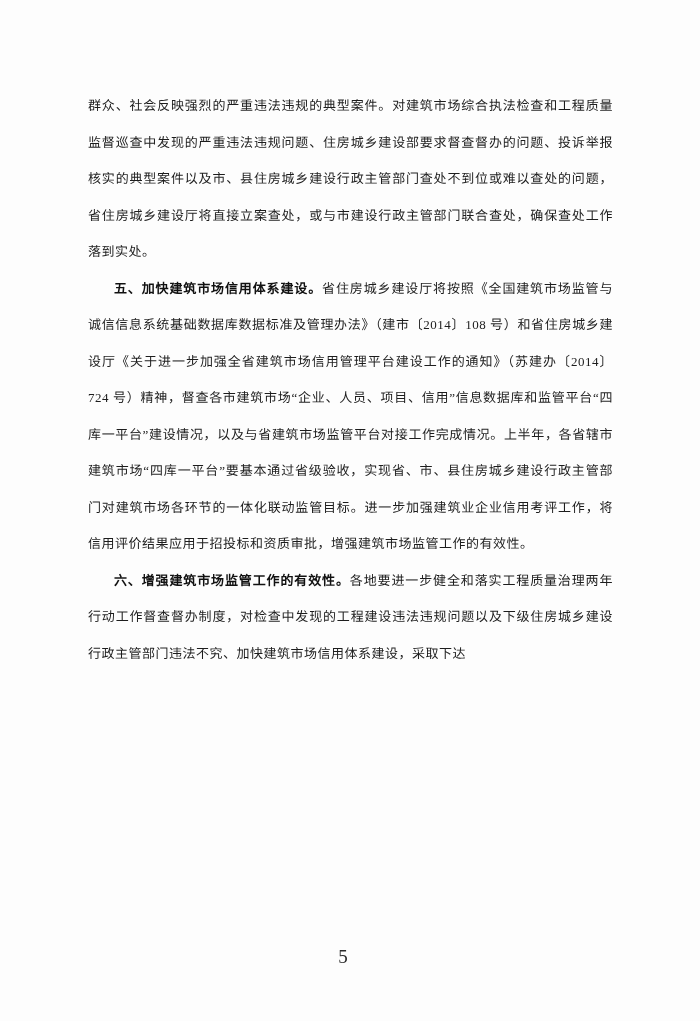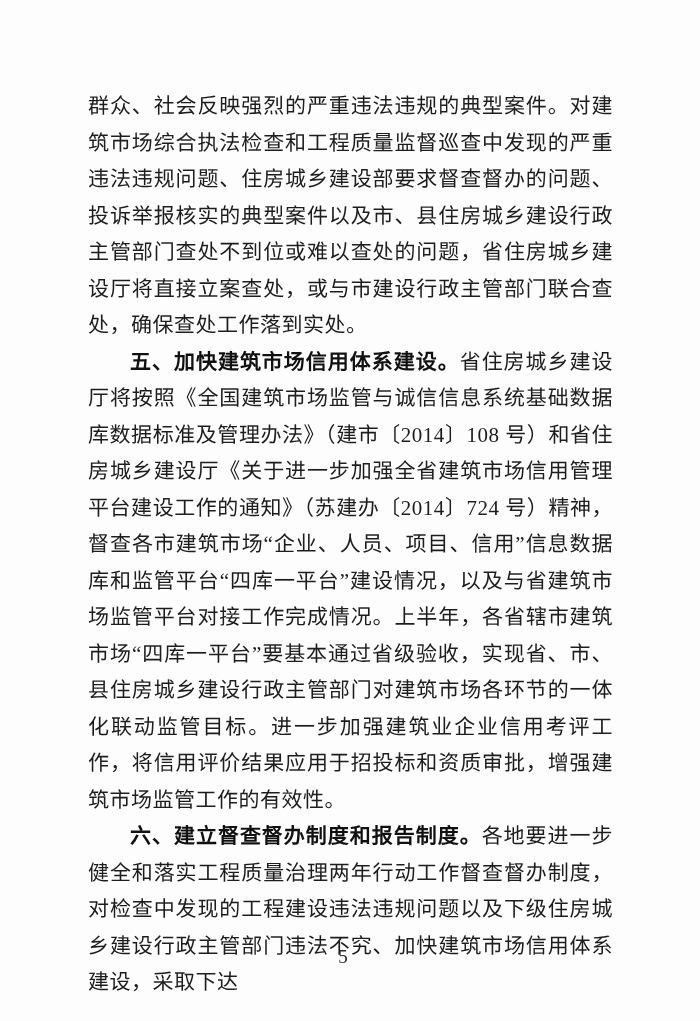--- a/index.html
+++ b/index.html
@@ -13,21 +13,21 @@
     height: 1021px;
     background: #fdfdfd;
     overflow: hidden;
   }
   .text-block {
     position: absolute;
     left: 88px;
     top: 88px;
     width: 525px;
     font-family: "Liberation Serif", "DejaVu Serif", serif;
-    font-size: 21px;
+    font-size: 13px;
     line-height: 36.5px;
     color: #1d1d1d;
     text-align: justify;
     text-justify: inter-ideograph;
     letter-spacing: 0.5px;
   }
   .para {
     margin: 0;
     padding: 0;
   }
@@ -54,19 +54,19 @@
 <body>
 
 <div class="page">
 
   <div class="text-block">
 
     <p class="para"><span>群众、社会反映强烈的严重违法违规的典型案件。对建筑市场综合执法检查和工程质量监督巡查中发现的严重违法违规问题、住房城乡建设部要求督查督办的问题、投诉举报核实的典型案件以及市、县住房城乡建设行政主管部门查处不到位或难以查处的问题，省住房城乡建设厅将直接立案查处，或与市建设行政主管部门联合查处，确保查处工作落到实处。</span></p>
 
     <p class="para indent"><span class="lead">五、加快建筑市场信用体系建设。</span><span>省住房城乡建设厅将按照《全国建筑市场监管与诚信信息系统基础数据库数据标准及管理办法》（建市〔2014〕108 号）和省住房城乡建设厅《关于进一步加强全省建筑市场信用管理平台建设工作的通知》（苏建办〔2014〕724 号）精神，督查各市建筑市场“企业、人员、项目、信用”信息数据库和监管平台“四库一平台”建设情况，以及与省建筑市场监管平台对接工作完成情况。上半年，各省辖市建筑市场“四库一平台”要基本通过省级验收，实现省、市、县住房城乡建设行政主管部门对建筑市场各环节的一体化联动监管目标。进一步加强建筑业企业信用考评工作，将信用评价结果应用于招投标和资质审批，增强建筑市场监管工作的有效性。</span></p>
 
-    <p class="para indent"><span class="lead">六、建立督查督办制度和报告制度。</span><span>各地要进一步健全和落实工程质量治理两年行动工作督查督办制度，对检查中发现的工程建设违法违规问题以及下级住房城乡建设行政主管部门违法不究、加快建筑市场信用体系建设，采取下达</span></p>
+    <p class="para indent"><span class="lead">六、增强建筑市场监管工作的有效性。</span><span>各地要进一步健全和落实工程质量治理两年行动工作督查督办制度，对检查中发现的工程建设违法违规问题以及下级住房城乡建设行政主管部门违法不究、加快建筑市场信用体系建设，采取下达</span></p>
 
   </div>
 
   <div class="page-number">5</div>
 
 </div>
 
 </body></html>

